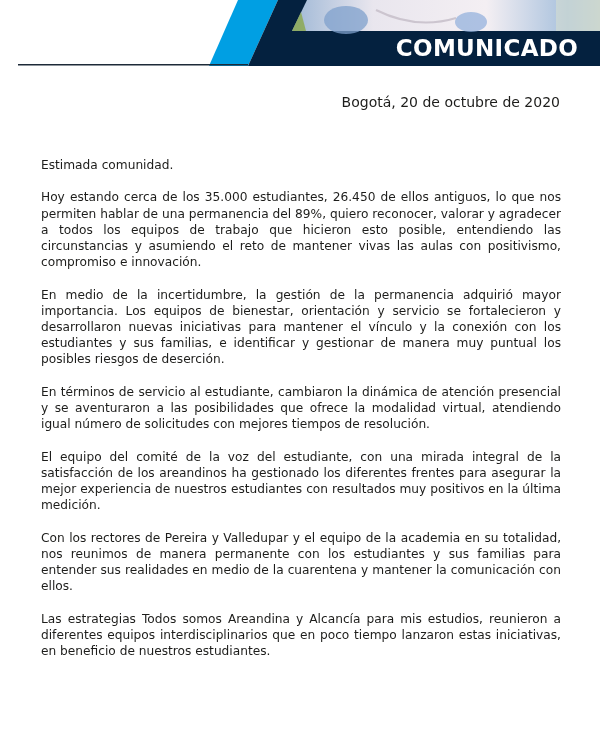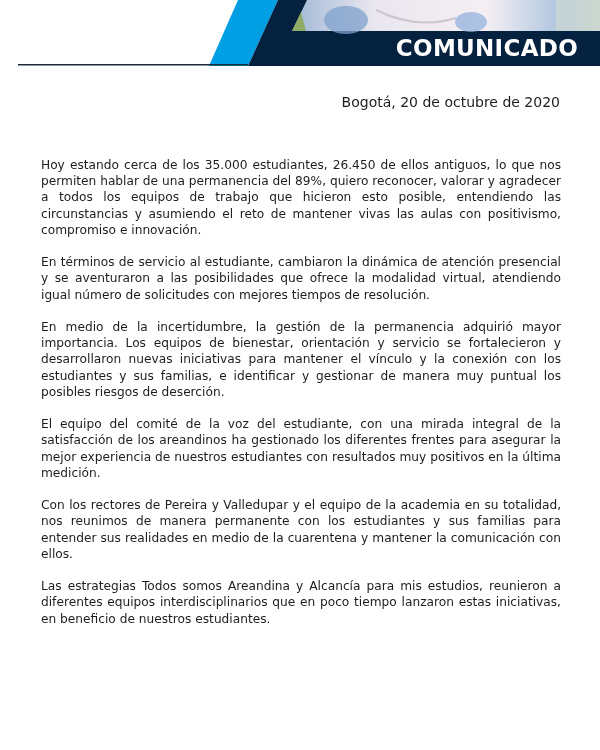--- a/index.html
+++ b/index.html
@@ -80,20 +80,21 @@
     <rect x="540" y="0" width="60" height="31" fill="#d5ddd0" opacity="0.6"></rect>
 
     <rect x="2" y="64" width="230" height="1.5" fill="#1d2a38"></rect>
   </svg>
   <div class="banner-title">COMUNICADO</div>
 </div>
 
 <div class="date">Bogotá, 20 de octubre de 2020</div>
 
 <div class="body-text">
+  <p>Estimada comunidad.</p>
   <p>Hoy estando cerca de los 35.000 estudiantes, 26.450 de ellos antiguos, lo que nos permi­ten hablar de una permanencia del 89%, quiero reconocer, valorar y agradecer a todos los equipos de trabajo que hicieron esto posible, entendiendo las circunstancias y asu­miendo el reto de mantener vivas las aulas con positivismo, compromiso e innovación.</p>
+  <p>En medio de la incertidumbre, la gestión de la permanencia adquirió mayor importancia. Los equipos de bienestar, orientación y servicio se fortalecieron y desarrollaron nuevas iniciativas para mantener el vínculo y la conexión con los estudiantes y sus familias, e identificar y gestionar de manera muy puntual los posibles riesgos de deserción.</p>
   <p>En términos de servicio al estudiante, cambiaron la dinámica de atención presencial y se aventuraron a las posibilidades que ofrece la modalidad virtual, atendiendo igual número de solicitudes con mejores tiempos de resolución.</p>
-  <p>En medio de la incertidumbre, la gestión de la permanencia adquirió mayor importancia. Los equipos de bienestar, orientación y servicio se fortalecieron y desarrollaron nuevas iniciativas para mantener el vínculo y la conexión con los estudiantes y sus familias, e identificar y gestionar de manera muy puntual los posibles riesgos de deserción.</p>
   <p>El equipo del comité de la voz del estudiante, con una mirada integral de la satisfacción de los areandinos ha gestionado los diferentes frentes para asegurar la mejor experiencia de nuestros estudiantes con resultados muy positivos en la última medición.</p>
   <p>Con los rectores de Pereira y Valledupar y el equipo de la academia en su totalidad, nos reunimos de manera permanente con los estudiantes y sus familias para entender sus realidades en medio de la cuarentena y mantener la comunicación con ellos.</p>
   <p>Las estrategias Todos somos Areandina y Alcancía para mis estudios, reunieron a diferen­tes equipos interdisciplinarios que en poco tiempo lanzaron estas iniciativas, en beneficio de nuestros estudiantes.</p>
 
 </div>
 
 </body></html>

